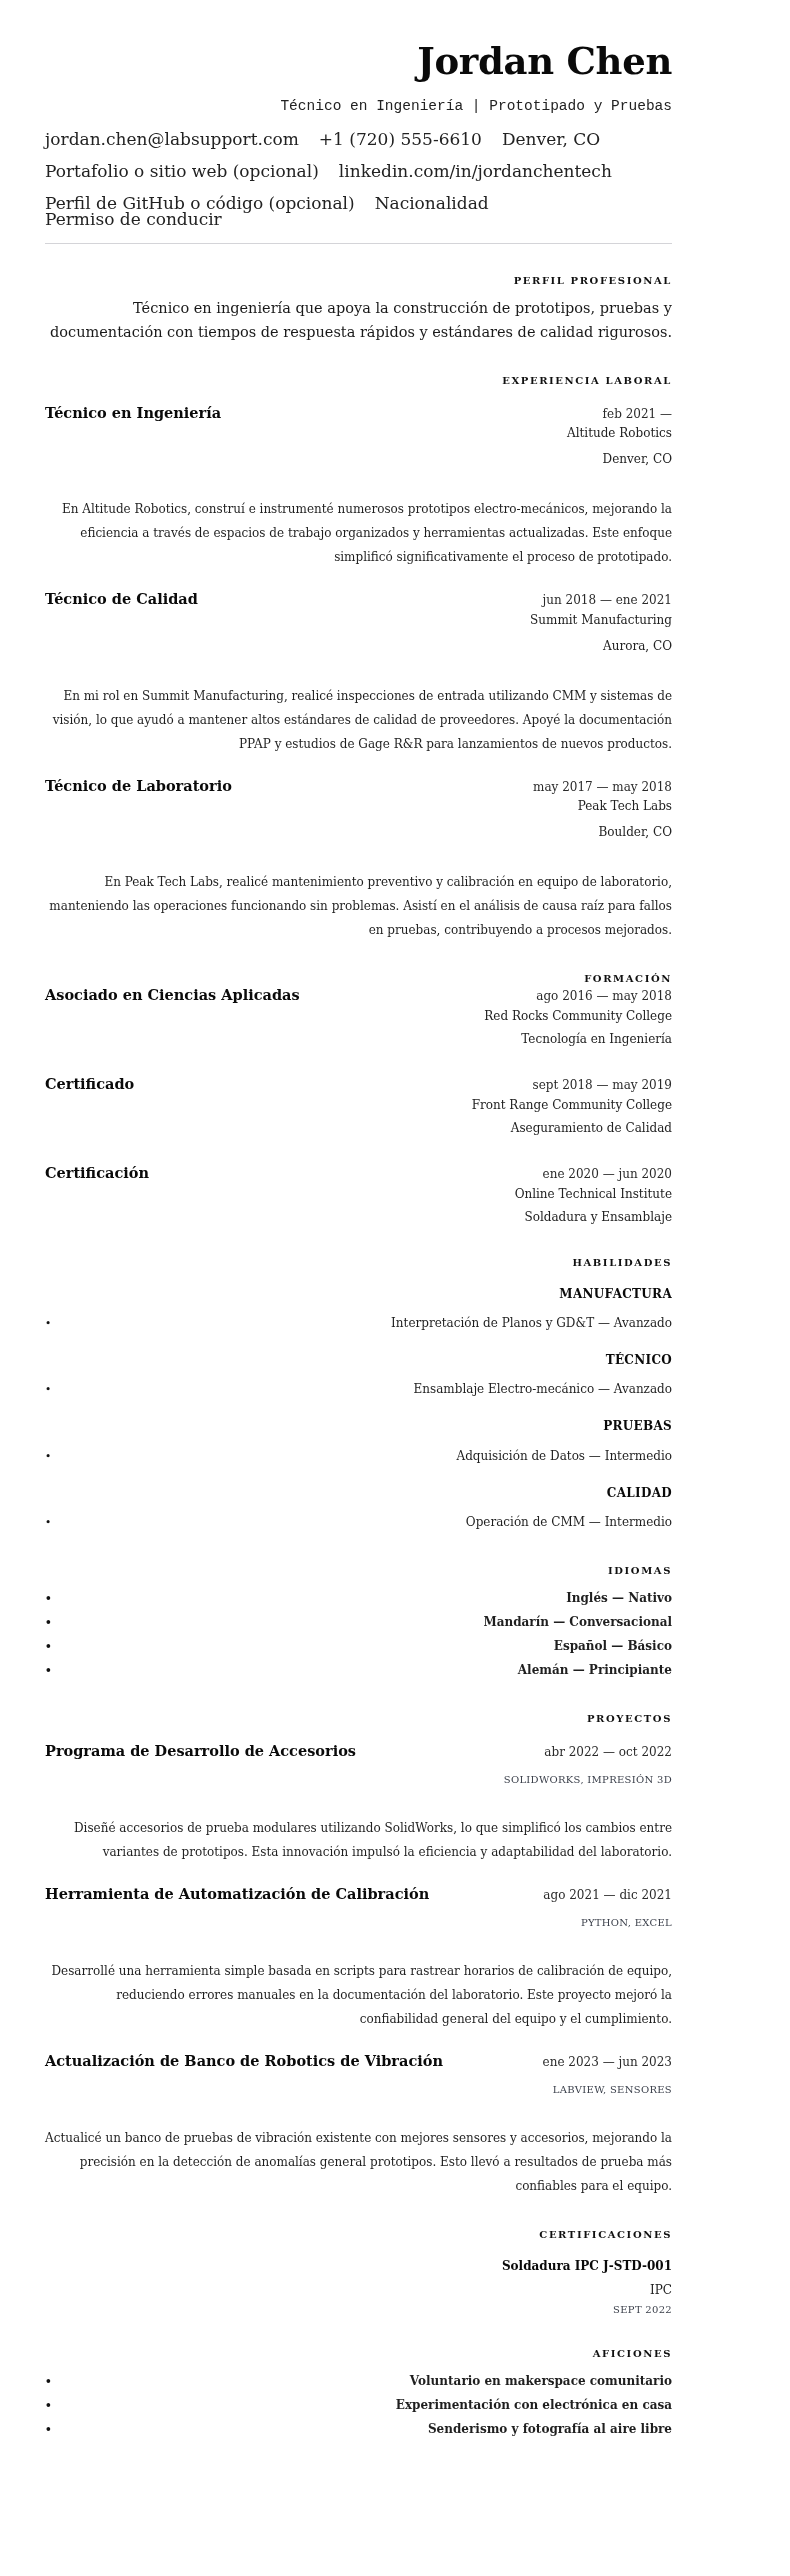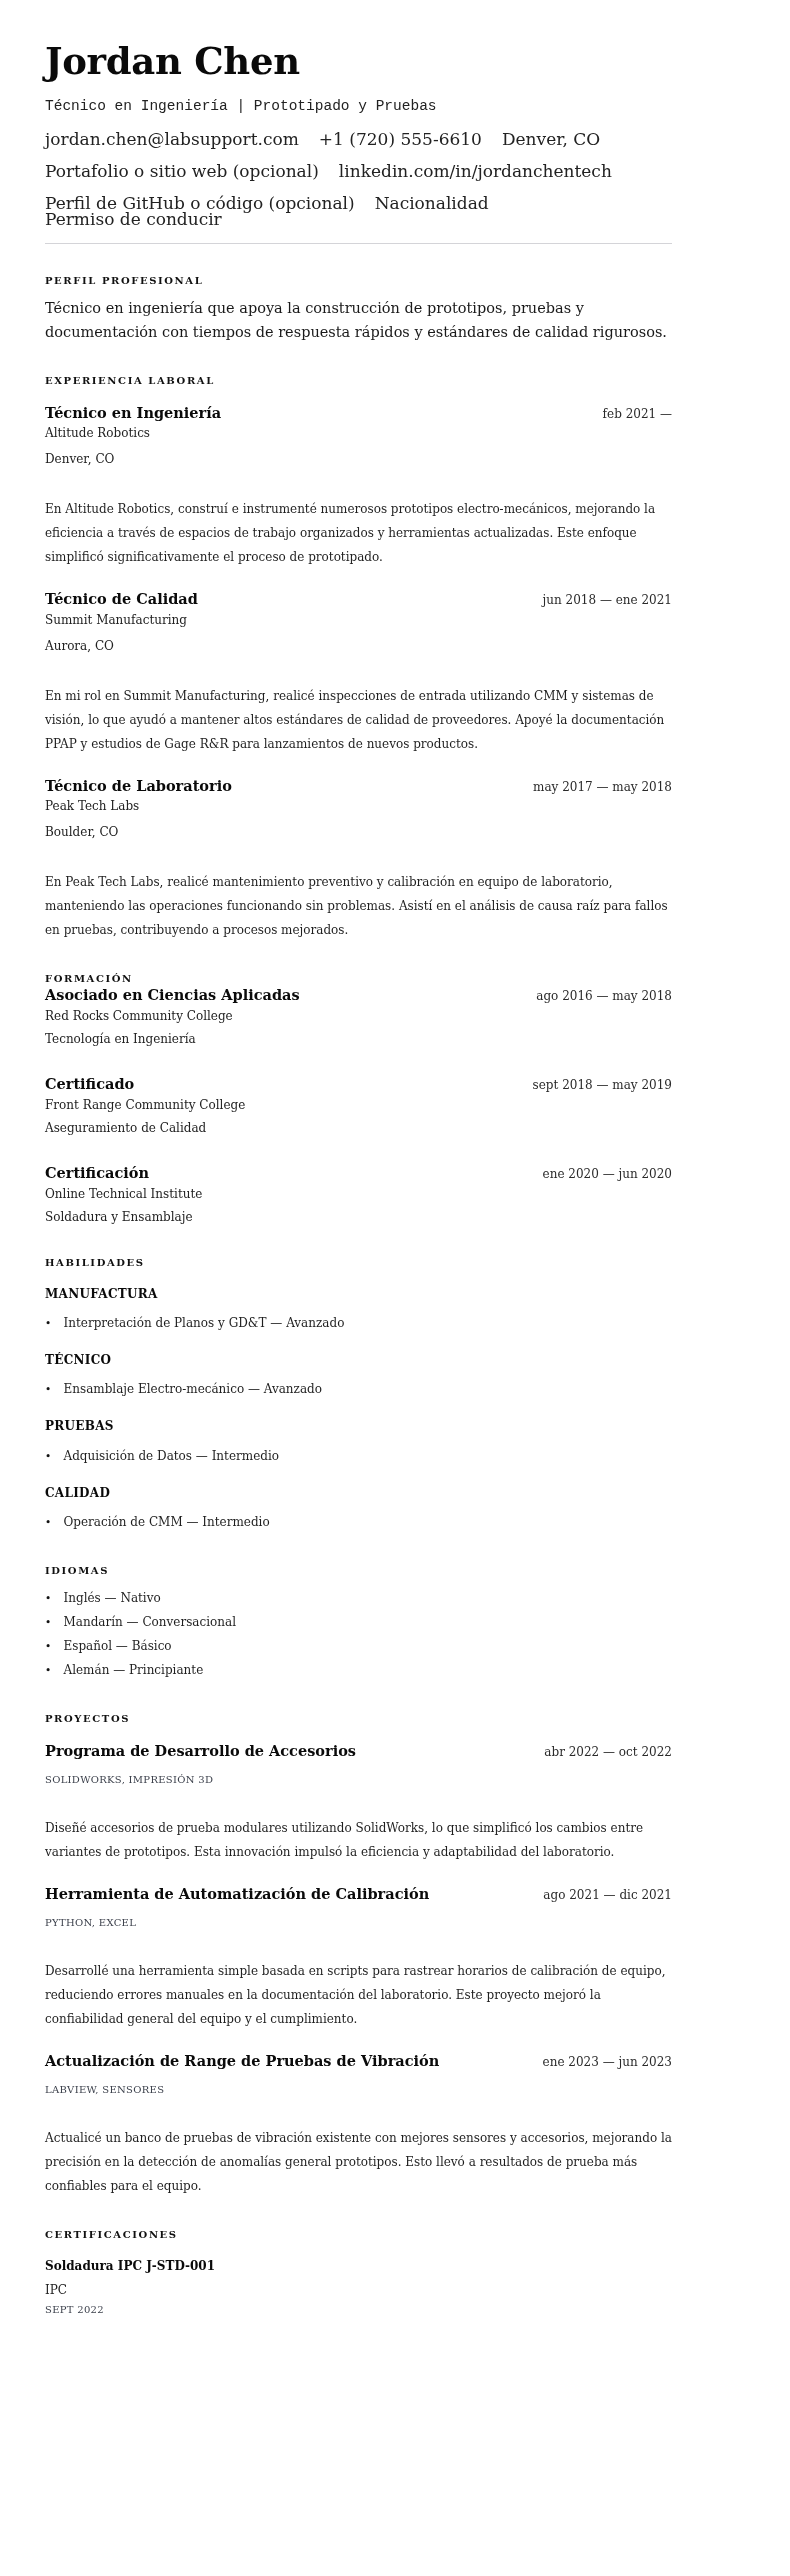--- a/index.html
+++ b/index.html
@@ -3,21 +3,21 @@
 <meta charset="utf-8">
 <style>
   * { box-sizing: border-box; margin: 0; padding: 0; }
   html, body { background: #ffffff; }
   body {
     width: 791px;
     min-height: 2576px;
     font-family: "DejaVu Serif", serif;
     color: #1a1a1a;
   }
-  .page { padding: 38px 45px 26px 45px; width: 717px; }
+  .page { padding: 38px 45px 26px 45px; width: 717px; text-align: right; }
   .name { font-size: 37px; font-weight: bold; color: #0a0a0a; line-height: 47px; letter-spacing: -0.3px; }
   .subtitle { font-size: 14.5px; color: #222; line-height: 20px; margin-top: 11px; font-family: Liberation Mono, monospace; }
   .contact-block { margin-top: 14.5px; }
   .contact-line { font-size: 17px; color: #222; line-height: 16px; margin-bottom: 16px; display: flex; flex-wrap: wrap; }
   .contact-line span { margin-right: 20px; }
   .divider { height: 1.3px; background: #d4d4d8; margin-top: 8px; border: none; }
   .section { margin-top: 30px; }
   .section-title { font-size: 10px; font-weight: bold; letter-spacing: 1.6px; color: #111; line-height: 13px; text-transform: uppercase; margin-top: 28px; }
   .profile-text { font-size: 14.5px; line-height: 24px; margin-top: 9.2px; color: #1a1a1a; }
   .entry { margin-top: 20px; }
@@ -28,21 +28,21 @@
   .entry-org { font-size: 12px; color: #222; line-height: 17px; margin-top: 1.3px; }
   .entry-loc { font-size: 12px; color: #222; line-height: 17px; margin-top: 9.2px; }
   .entry-desc { font-size: 12px; color: #1f1f1f; line-height: 24px; margin-top: 29px; }
   .edu-entry { }
   .edu-entry + .edu-entry { margin-top: 26px; }
   .edu-sub { font-size: 12px; color: #222; line-height: 17px; margin-top: 6.6px; }
   .skill-cat { font-size: 12px; font-weight: bold; color: #0a0a0a; letter-spacing: 0.3px; margin-top: 17px; line-height: 16px; }
   ul.bullets { list-style: none; margin-top: 9.2px; }
   ul.bullets li { font-size: 12px; line-height: 24px; color: #1f1f1f; position: relative; padding-left: 18.5px; }
   ul.bullets li::before { content: "•"; position: absolute; left: 0; top: 0; font-size: 10.5px; color: #111; }
-  .lang-list { margin-top: 10.5px; }
+  .lang-list { margin-top: 10.5px; font-weight: bold; }
   .proj-tags { font-size: 10px; color: #3a3f4a; letter-spacing: 0.3px; line-height: 14.5px; margin-top: 10.5px; }
   .proj-desc { font-size: 12px; color: #1f1f1f; line-height: 24px; margin-top: 29px; }
   .cert-title { font-size: 12px; font-weight: bold; color: #0a0a0a; line-height: 17px; margin-top: 17px; }
   .cert-issuer { font-size: 12px; color: #222; line-height: 17px; margin-top: 6.6px; }
   .cert-date { font-size: 10px; color: #3a3f4a; letter-spacing: 0.3px; line-height: 14.5px; margin-top: 4px; }
 </style>
 </head>
 <body>
 
 <div class="page">
@@ -189,32 +189,40 @@
       <div class="entry-head">
         <div class="entry-title">Herramienta de Automatización de Calibración</div>
         <div class="entry-date">ago 2021 — dic 2021</div>
       </div>
       <div class="proj-tags">PYTHON, EXCEL</div>
       <p class="proj-desc">Desarrollé una herramienta simple basada en scripts para rastrear horarios de calibración de equipo, reduciendo errores manuales en la documentación del laboratorio. Este proyecto mejoró la confiabilidad general del equipo y el cumplimiento.</p>
     </div>
 
     <div class="entry">
       <div class="entry-head">
-        <div class="entry-title">Actualización de Range de Pruebas de Vibración</div>
+        <div class="entry-title">Actualización de Banco de Robotics de Vibración</div>
         <div class="entry-date">ene 2023 — jun 2023</div>
       </div>
       <div class="proj-tags">LABVIEW, SENSORES</div>
       <p class="proj-desc">Actualicé un banco de pruebas de vibración existente con mejores sensores y accesorios, mejorando la precisión en la detección de anomalías general prototipos. Esto llevó a resultados de prueba más confiables para el equipo.</p>
     </div>
   </section>
 
   <section class="section">
     <h2 class="section-title">CERTIFICACIONES</h2>
     <div>
       <div class="cert-title">Soldadura IPC J-STD-001</div>
       <div class="cert-issuer">IPC</div>
       <div class="cert-date">SEPT 2022</div>
     </div>
   </section>
 
+  <section class="section">
+    <h2 class="section-title">AFICIONES</h2>
+    <ul class="bullets lang-list">
+      <li>Voluntario en makerspace comunitario</li>
+      <li>Experimentación con electrónica en casa</li>
+      <li>Senderismo y fotografía al aire libre</li>
+    </ul>
+  </section>
 
 </div>
 
 
 </body></html>

